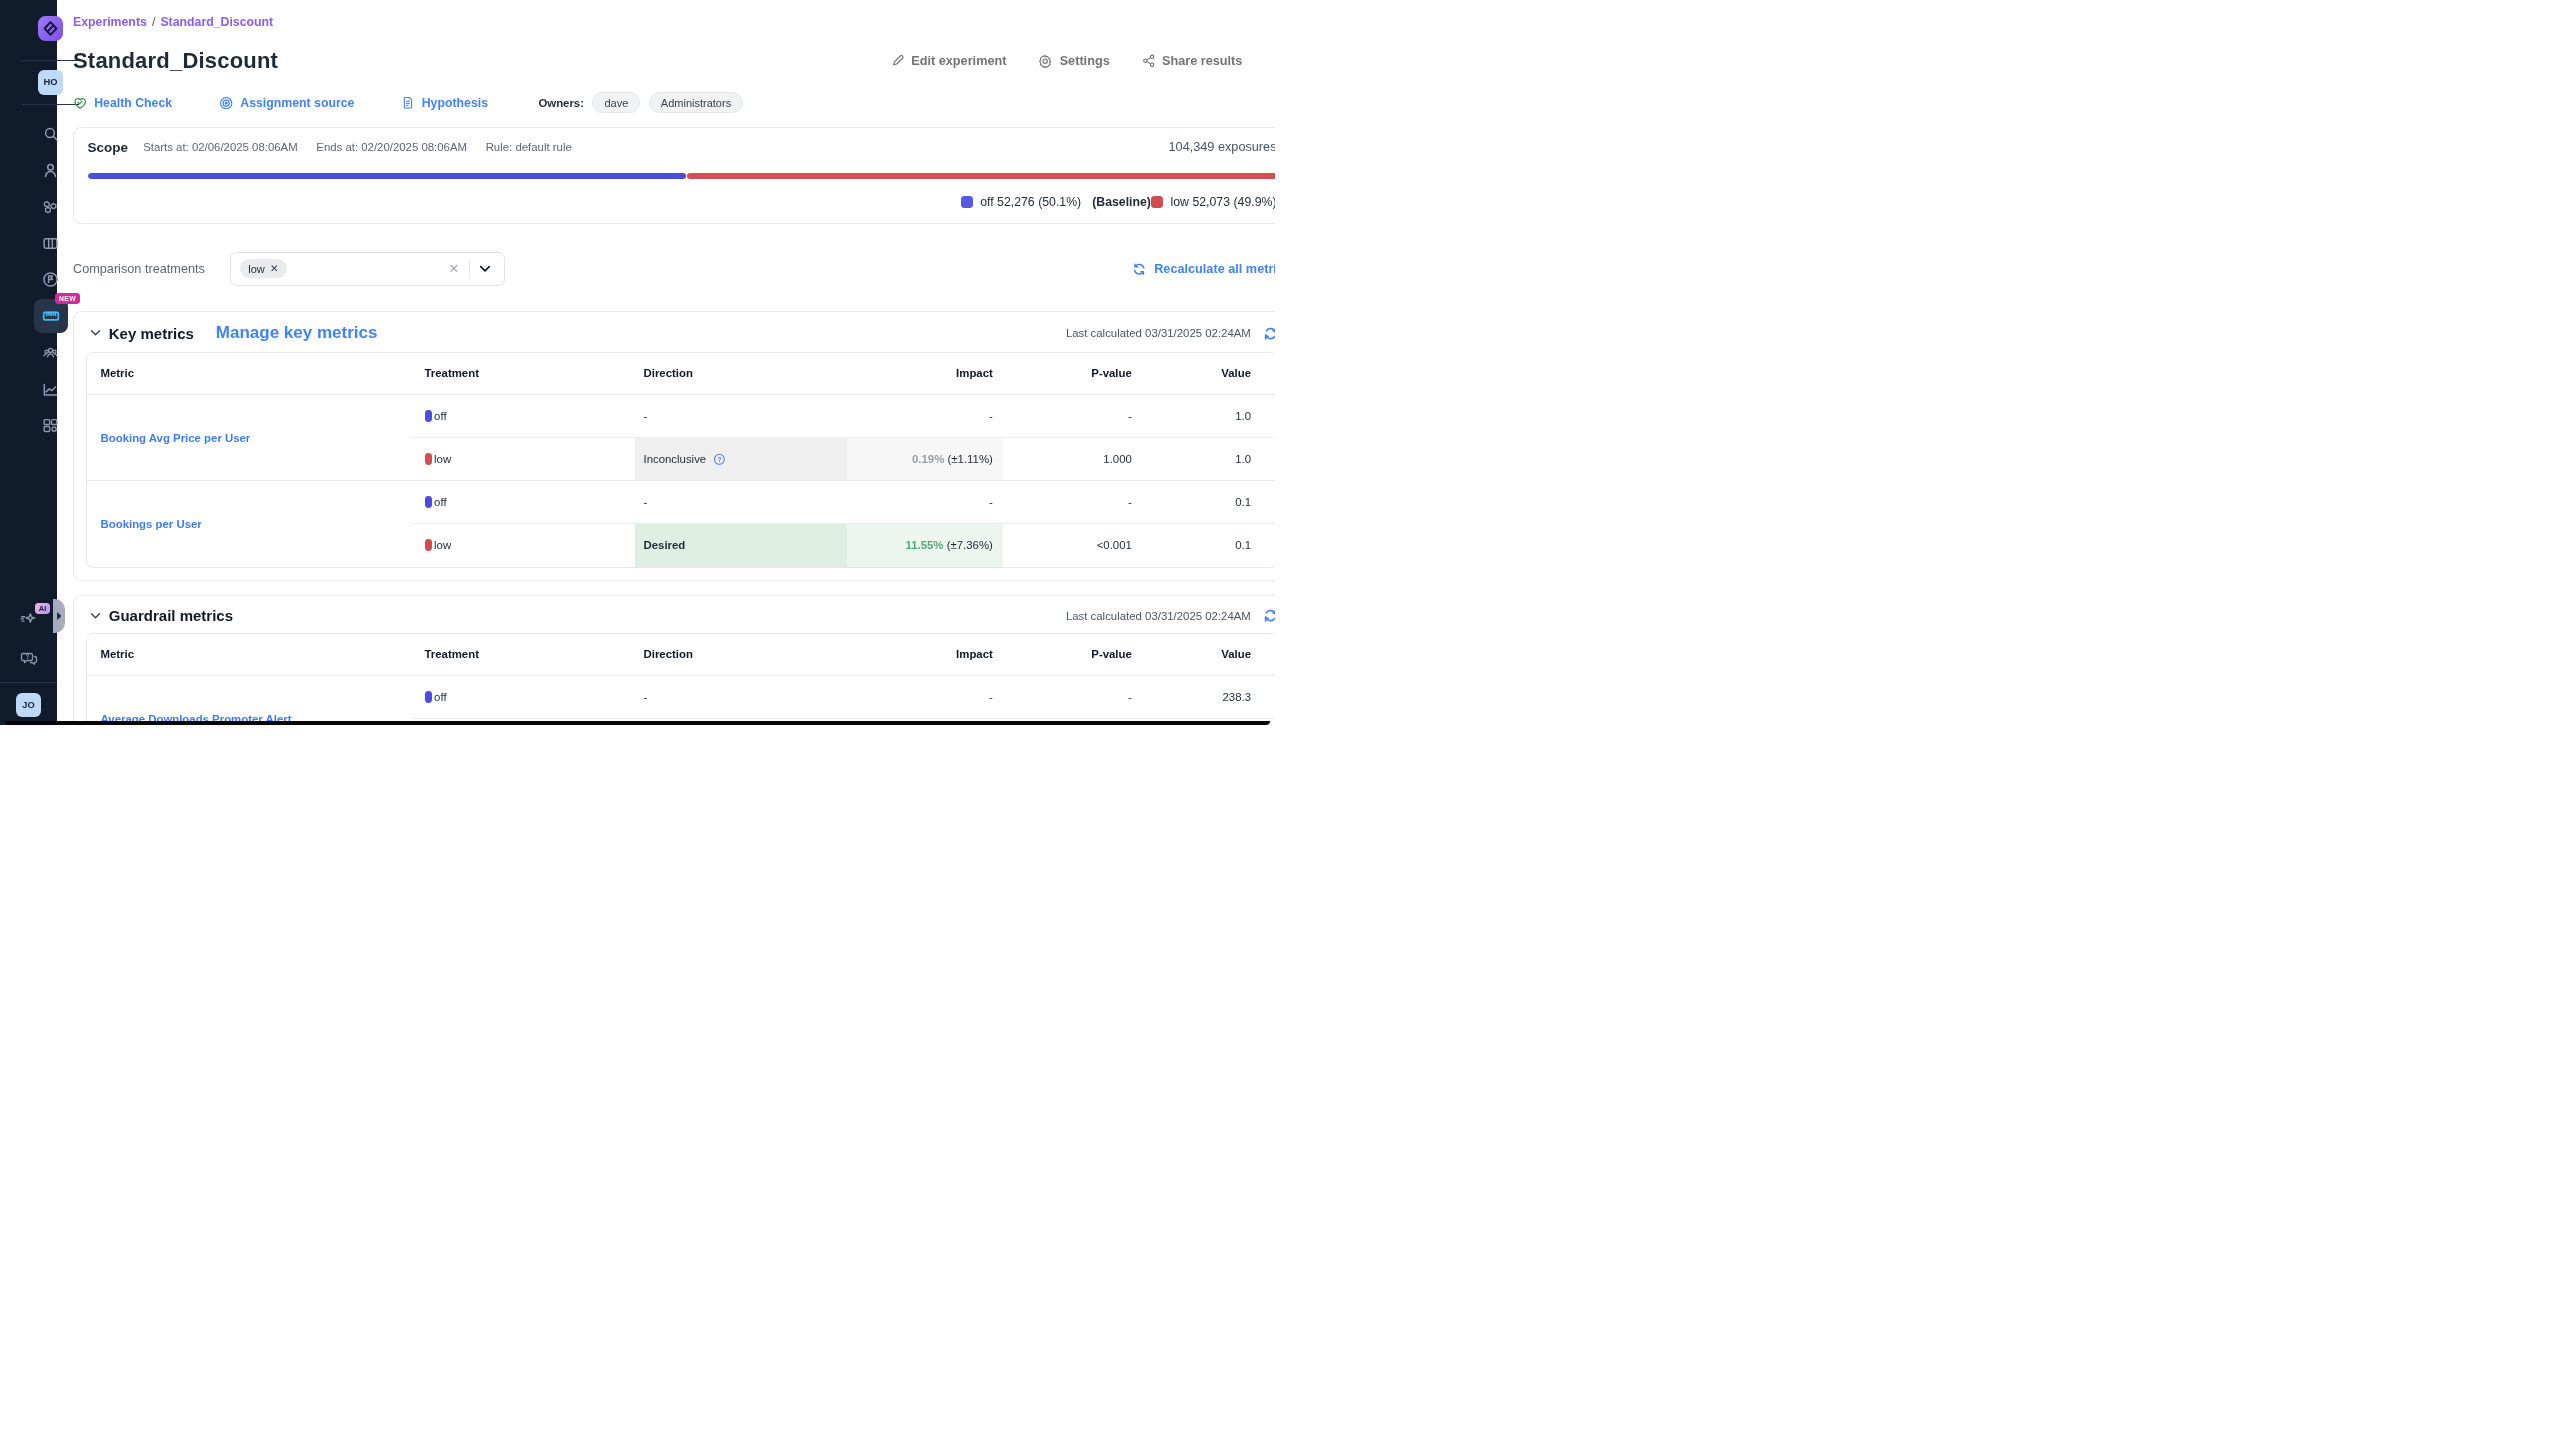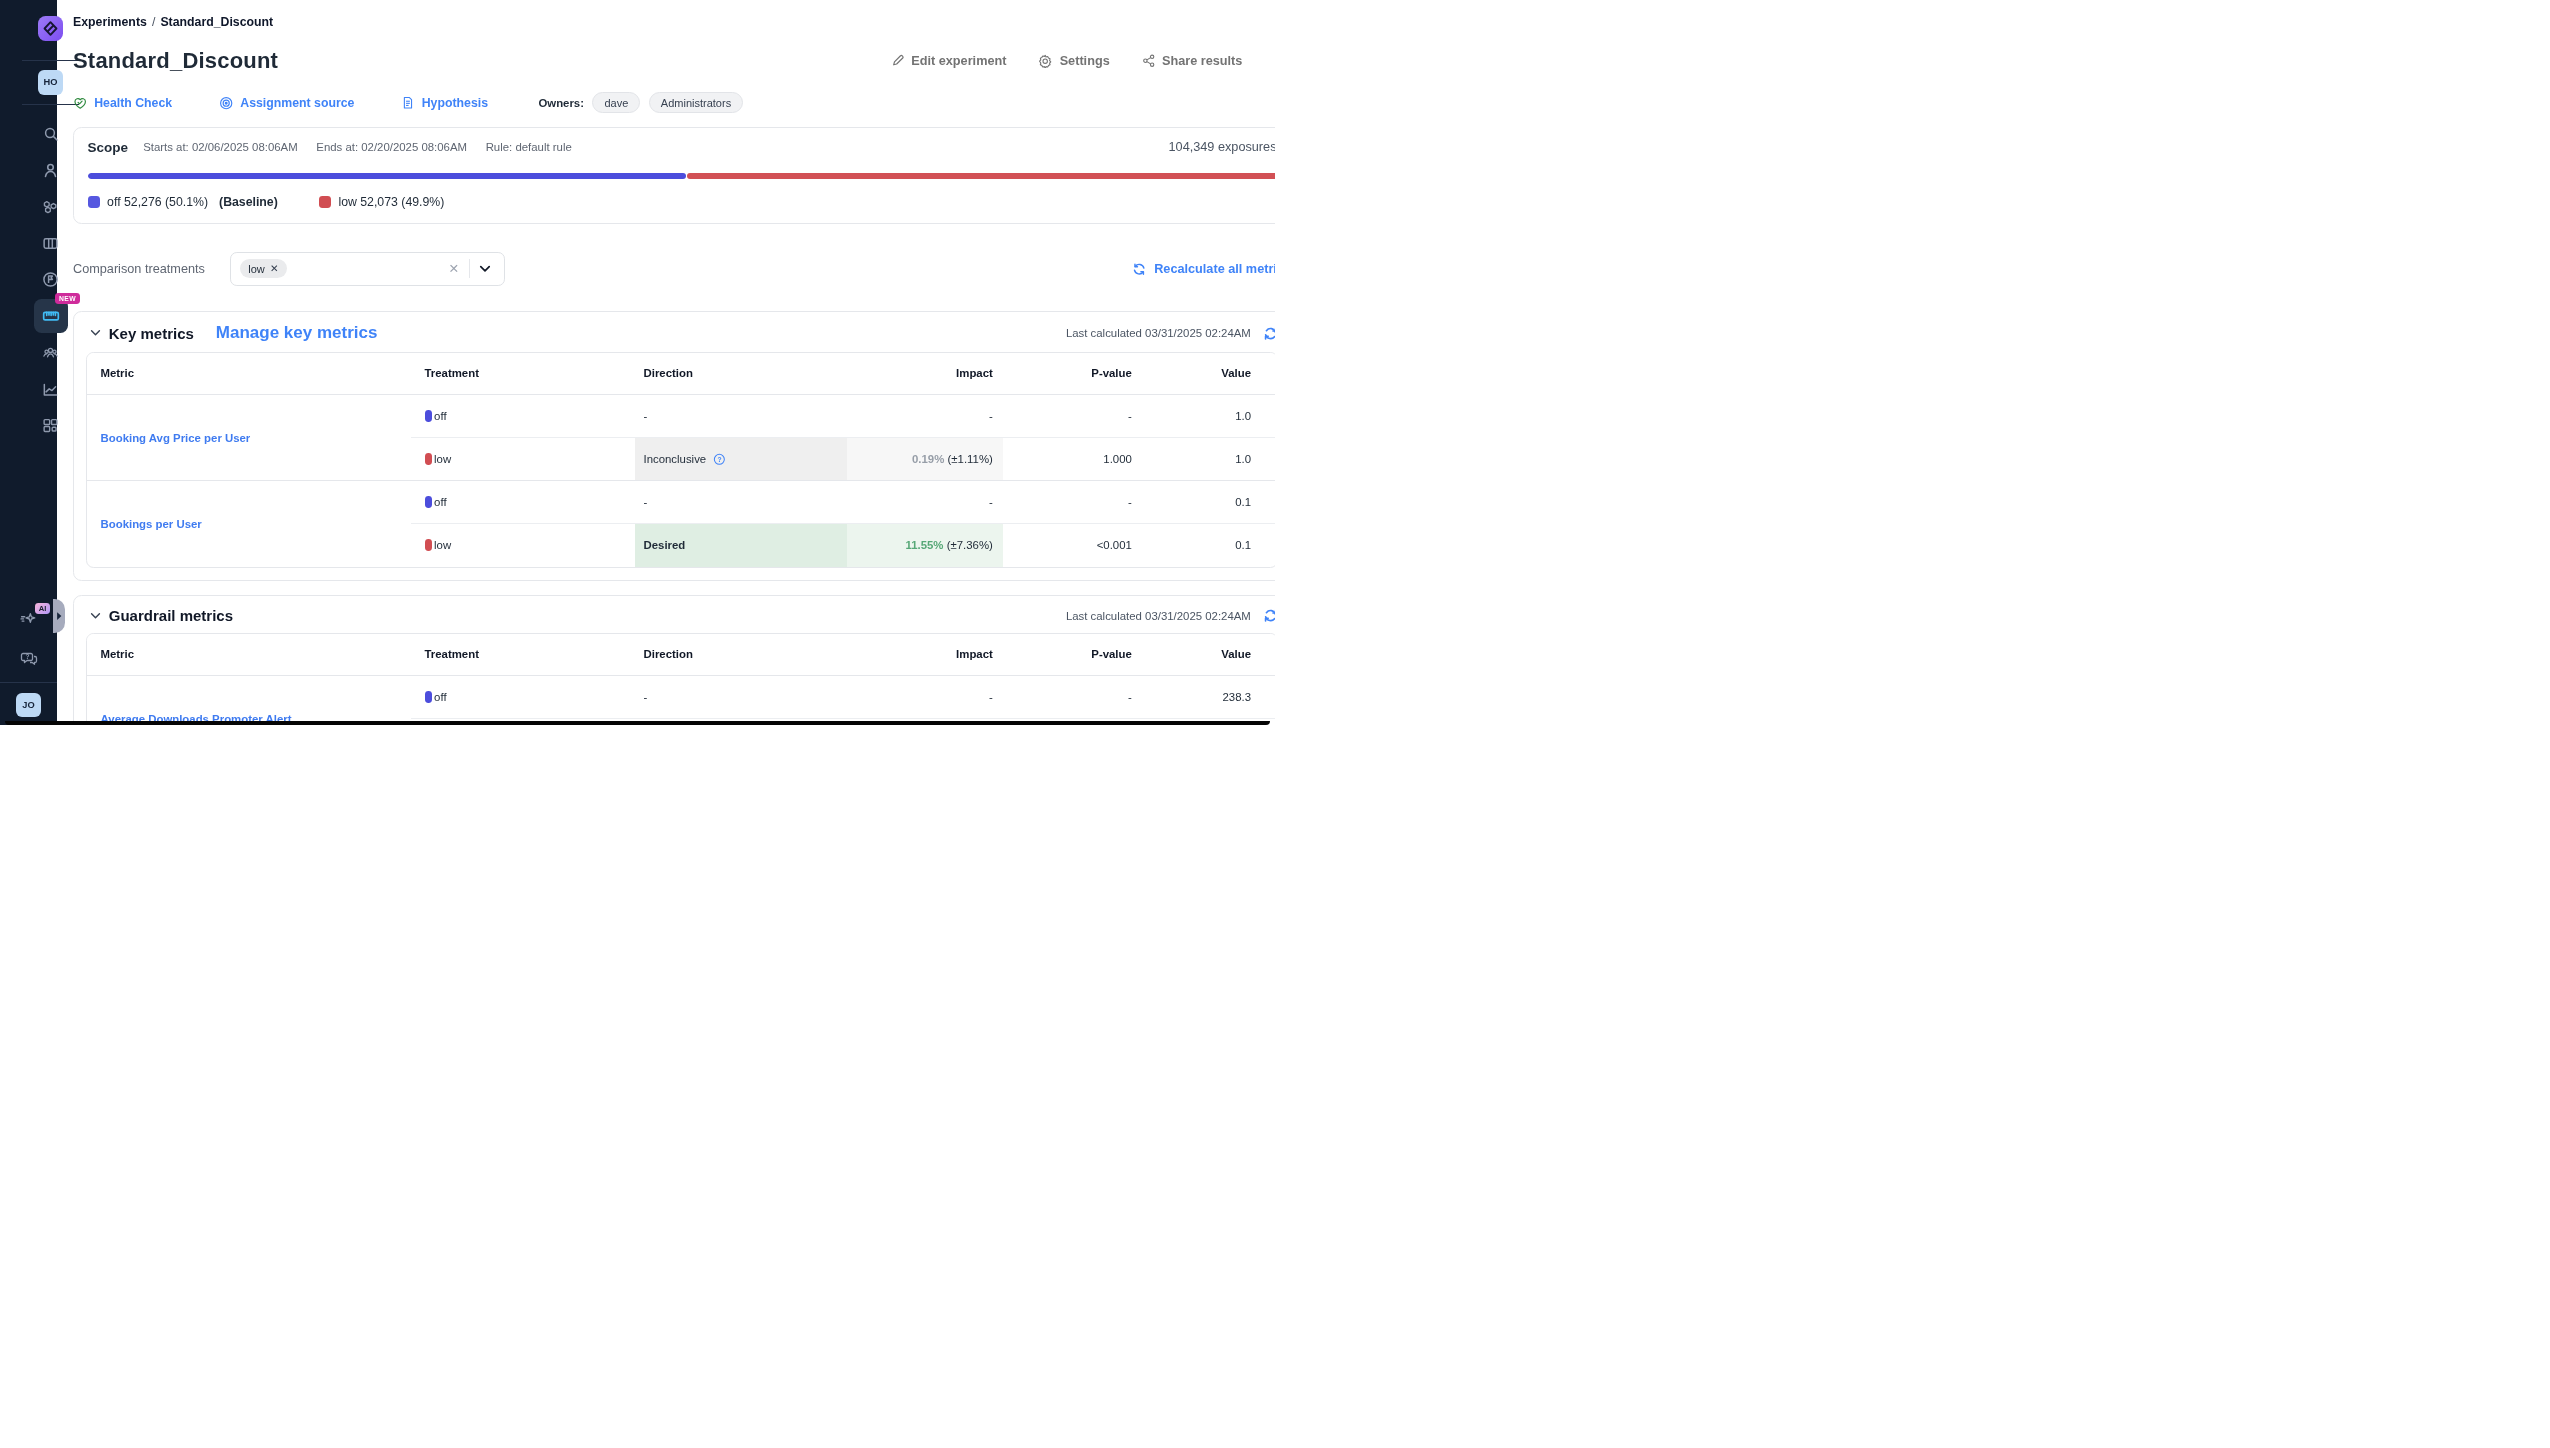--- a/index.html
+++ b/index.html
@@ -29,21 +29,21 @@
   .help-icn { color:#8e99ad; margin-bottom:15.2px; }
   .user-badge { width:24.6px; height:24.6px; border-radius:6px; background:#bdd9f5; color:#16243a;
     font-size:9.3px; font-weight:bold; display:flex; align-items:center; justify-content:center; margin:10.2px 0 7.6px; }
   .expand-handle { position:absolute; left:53px; top:599px; width:12px; height:34px; background:#a6abbd;
     border-radius:0 10.2px 10.2px 0; display:flex; align-items:center; justify-content:center; z-index:5; }
   .expand-handle svg { color:#18263c; }
 
   
   .main { flex:1; padding:0 10.2px 0 16px; position:relative; }
   .crumb { margin-top:15.2px; font-size:12.3px; font-weight:600; }
-  .crumb a { color:#0f172a; text-decoration:none; }
+  .crumb a { color:#8b5cf6; text-decoration:none; }
   .crumb .sep { color:#4b5563; font-weight:400; margin:0 5.1px; }
   .title-row { display:flex; align-items:center; justify-content:space-between; margin-top:18.6px; }
   .page-title { font-size:22px; font-weight:bold; color:#1f2a37; letter-spacing:0.2px; }
   .actions { display:flex; align-items:center; gap:32px; }
   .act-btn { display:flex; align-items:center; gap:6.8px; color:#737373; font-size:12.7px; font-weight:600; cursor:pointer; }
   .kebab { display:flex; flex-direction:column; gap:2.5px; padding:3.4px 6.8px; cursor:pointer; }
   .kebab i { width:3px; height:3px; border-radius:50%; background:#6b7280; }
 
   .tags-row { display:flex; align-items:center; margin-top:18.6px; }
   .tag { display:flex; align-items:center; gap:6.8px; color:#3f83f8; font-size:12.3px; font-weight:600; margin-right:47px; }
@@ -53,21 +53,21 @@
 
   .card { border:0.8px solid #e5e7eb; border-radius:8.5px; background:#fff; }
   .scope-card { margin-top:13.5px; padding:12px 13.5px 13.5px; }
   .scope-line { display:flex; align-items:center; }
   .scope-title { font-size:13.5px; font-weight:bold; margin-right:15.2px; }
   .scope-meta { font-size:11.4px; color:#5f6672; margin-right:18.6px; }
   .scope-exposures { margin-left:auto; font-size:12.7px; color:#4b5563; }
   .scope-bar { display:flex; height:6px; border-radius:3.4px; overflow:hidden; margin-top:18.6px; gap:1.7px; }
   .bar-blue { background:#4c4ddc; border-radius:3.4px; }
   .bar-red { background:#d25055; flex:1; border-radius:3.4px; }
-  .scope-legend { display:flex; justify-content:flex-start; gap:41px; margin-top:16px; font-size:12.3px; color:#1f2a37; }
+  .scope-legend { display:flex; justify-content:flex-end; margin-top:16px; font-size:12.3px; color:#1f2a37; }
   .leg-item { display:flex; align-items:center; gap:7.6px; }
   .sw { width:12px; height:12px; border-radius:3.4px; }
   .sw-blue { background:#5658e0; } .sw-red { background:#d14d52; }
   .leg-b { font-weight:bold; margin-left:3.4px; }
 
   .cmp-row { display:flex; align-items:center; margin-top:28px; }
   .cmp-label { font-size:12.7px; color:#5f6672; }
   .cmp-select { width:275px; height:34px; border:0.8px solid #dfe2e6; border-radius:6.8px; margin-left:25.4px;
     display:flex; align-items:center; padding:0 8.5px; }
   .chip { background:#eaebed; border-radius:12px; padding:3.4px 8.5px; font-size:11px; color:#1f2a37;

